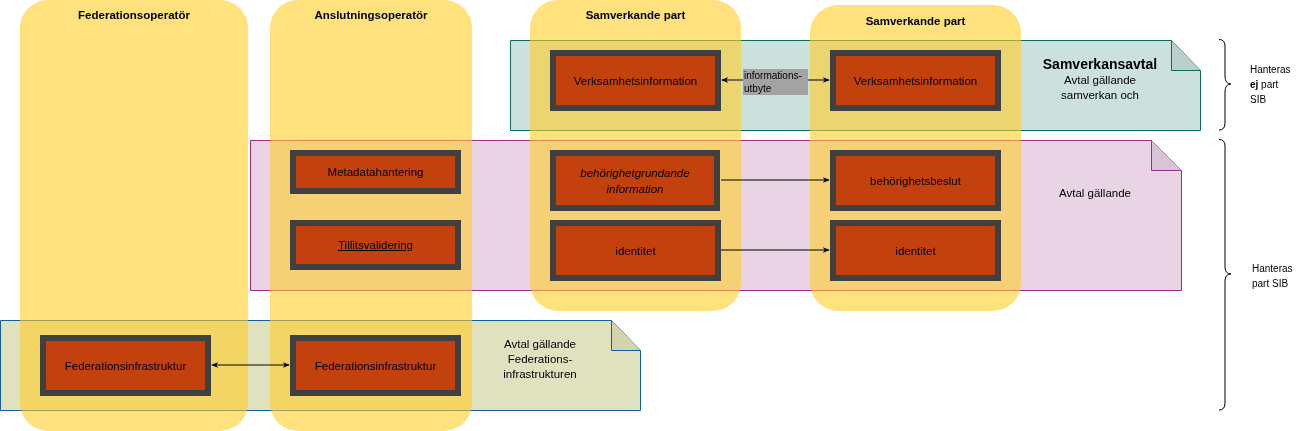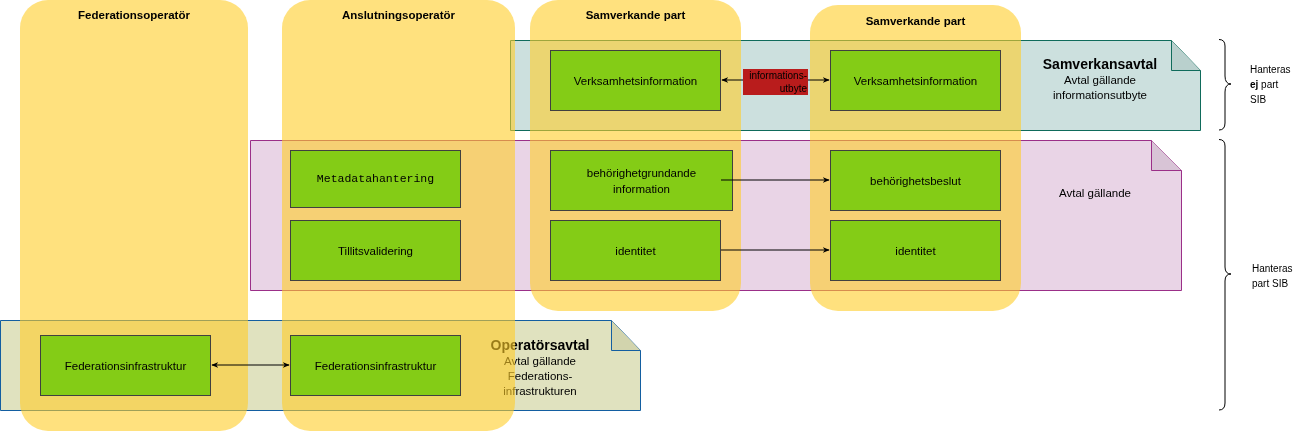--- a/index.html
+++ b/index.html
@@ -11,97 +11,96 @@
   .note svg { position:absolute; left:0; top:0; overflow:visible; }
   .note-text { position:absolute; text-align:center; font-size:11.5px; line-height:15px; }
   .note-title { font-weight:bold; font-size:14px; display:block; line-height:17px; }
 
   
   .lane { position:absolute; background:rgba(255,205,40,0.6); border-radius:28px; z-index:5; }
   .lane-title { position:absolute; left:0; right:0; top:9px; text-align:center;
                 font-weight:bold; font-size:11.5px; }
 
   
-  .box { position:absolute; background:#84cc16; border:1px solid #404040; z-index:10;
+  .box { position:absolute; background:#c2410c; border:6px solid #404040; z-index:10;
          display:flex; align-items:center; justify-content:center; text-align:center;
          font-size:11.5px; line-height:16px; box-sizing:border-box; padding:0 6px; }
 
   .arrows { position:absolute; left:0; top:0; z-index:12; }
-  .edge-label { position:absolute; z-index:13; background:#b91c1c; font-size:10px;
-                line-height:13px; text-align:right; padding:0 1px; }
+  .edge-label { position:absolute; z-index:13; background:#a3a3a3; font-size:10px;
+                line-height:13px; text-align:left; padding:0 1px; }
 
   .brace { position:absolute; z-index:12; }
   .brace-label { position:absolute; text-align:left; font-size:10px; line-height:15px; z-index:12; }
 </style>
 </head>
 <body>
 
 <div class="note" style="left:510px;top:40px;width:691px;height:91px;">
   <svg width="691" height="91">
     <path d="M0.5,0.5 H661.5 L690.5,30.5 V90.5 H0.5 Z" fill="#cce0de" stroke="#0f6b5b" stroke-width="1"></path>
     <path d="M661.5,0.5 V30.5 H690.5" fill="#b9d0cd" stroke="#0f6b5b" stroke-width="1"></path>
   </svg>
   <div class="note-text" style="left:510px;top:16px;width:160px;">
     <span class="note-title">Samverkansavtal</span>
     <div>Avtal gällande</div>
-    <div>informationsutbyte</div>
+    <div>samverkan och</div>
   </div>
 </div>
 
 <div class="note" style="left:250px;top:140px;width:932px;height:151px;">
   <svg width="932" height="151">
     <path d="M0.5,0.5 H901.5 L931.5,30.5 V150.5 H0.5 Z" fill="#e9d4e6" stroke="#9b2f88" stroke-width="1"></path>
     <path d="M901.5,0.5 V30.5 H931.5" fill="#d8c4d6" stroke="#9b2f88" stroke-width="1"></path>
   </svg>
   <div class="note-text" style="left:760px;top:46px;width:170px;">
     <div>Avtal gällande</div>
   </div>
 </div>
 
 <div class="note" style="left:0px;top:320px;width:641px;height:91px;">
   <svg width="641" height="91">
     <path d="M0.5,0.5 H611.5 L640.5,30.5 V90.5 H0.5 Z" fill="#e0e2bf" stroke="#135ea1" stroke-width="1"></path>
     <path d="M611.5,0.5 V30.5 H640.5" fill="#d2d4ad" stroke="#135ea1" stroke-width="1"></path>
   </svg>
   <div class="note-text" style="left:465px;top:17px;width:150px;">
-    <span class="note-title">Operatörsavtal</span>
     <div>Avtal gällande</div>
     <div>Federations-</div>
     <div>infrastrukturen</div>
   </div>
 </div>
 
 <div class="lane" style="left:20px;top:0px;width:228px;height:431px;border-radius:28px 28px 28px 28px;">
   <div class="lane-title">Federationsoperatör</div>
 </div>
-<div class="lane" style="left:270px;top:0px;width:233px;height:431px;margin-left:12px;">
+<div class="lane" style="left:270px;top:0px;width:202px;height:431px;">
   <div class="lane-title">Anslutningsoperatör</div>
 </div>
 <div class="lane" style="left:530px;top:0px;width:211px;height:311px;">
   <div class="lane-title">Samverkande part</div>
 </div>
 <div class="lane" style="left:810px;top:5px;width:211px;height:306px;">
   <div class="lane-title" style="top:10px;">Samverkande part</div>
 </div>
 
 <div class="box" style="left:550px;top:50px;width:171px;height:61px;">
     <span>Verksamhetsinformation</span>
   </div>
 <div class="box" style="left:830px;top:50px;width:171px;height:61px;">
     <span>Verksamhetsinformation</span>
   </div>
 
-<div class="box" style="left:290px;top:150px;width:171px;height:58px;font-family:Liberation Mono, monospace;">
+<div class="box" style="left:290px;top:150px;width:171px;height:44px;">
     <span>Metadatahantering</span>
   </div>
-<div class="box" style="left:290px;top:220px;width:171px;height:61px;">
+<div class="box" style="left:290px;top:220px;width:171px;height:50px;text-decoration:underline;">
     <span>Tillitsvalidering</span>
   </div>
 
-<div class="box" style="left:550px;top:150px;width:183px;height:61px;">
+<div class="box" style="left:550px;top:150px;width:170px;height:61px;font-style:italic;">
     <span style="display:block;width:140px;">behörighetgrundande information</span>
   </div>
 <div class="box" style="left:830px;top:150px;width:171px;height:61px;">
     <span>behörighetsbeslut</span>
   </div>
 
 <div class="box" style="left:550px;top:220px;width:171px;height:61px;">
     <span>identitet</span>
   </div>
 <div class="box" style="left:830px;top:220px;width:171px;height:61px;">

